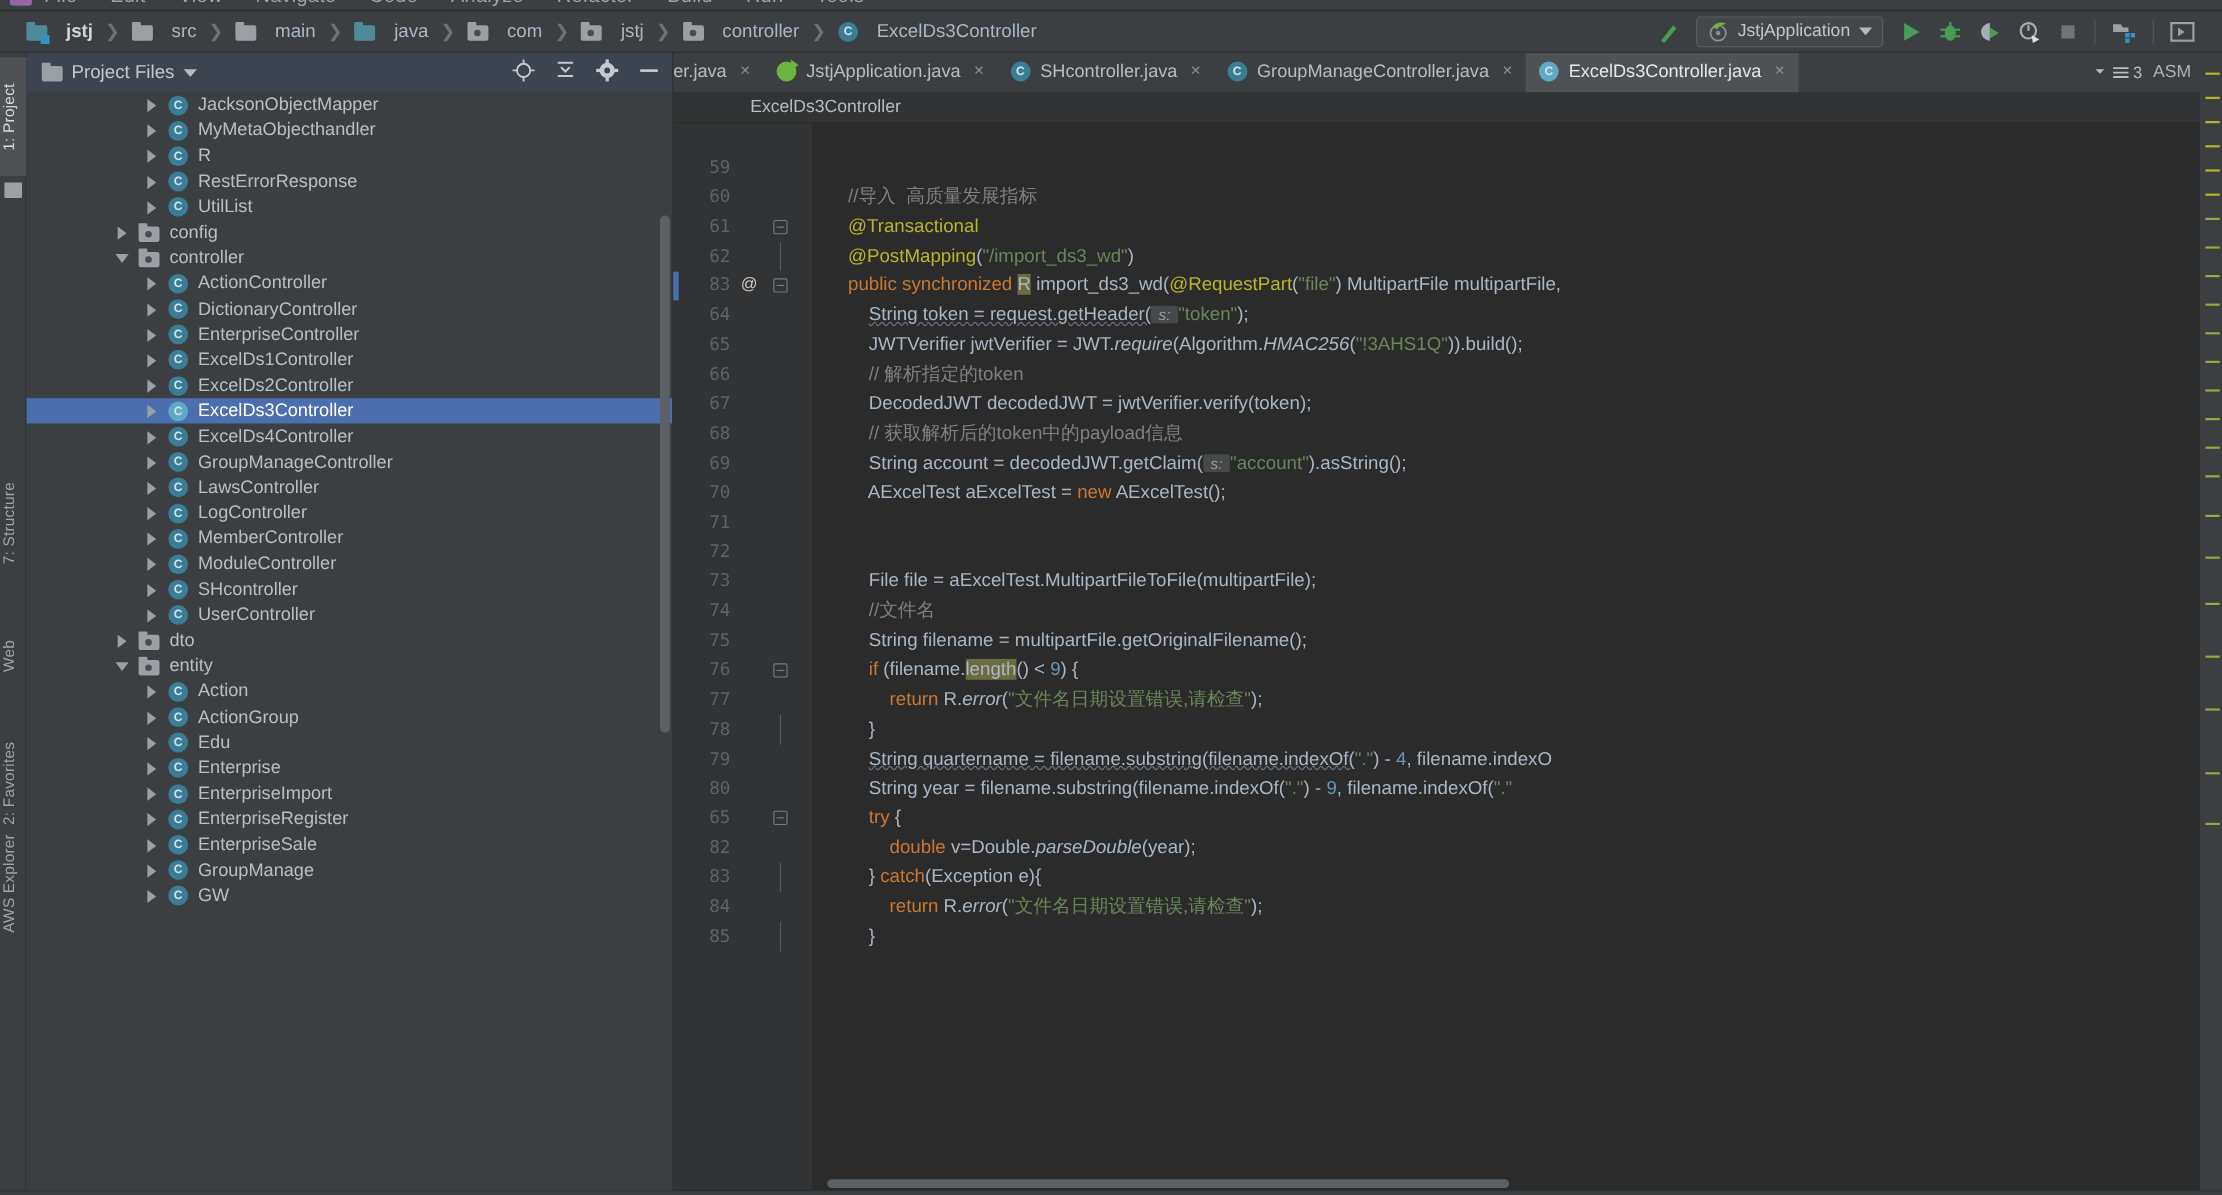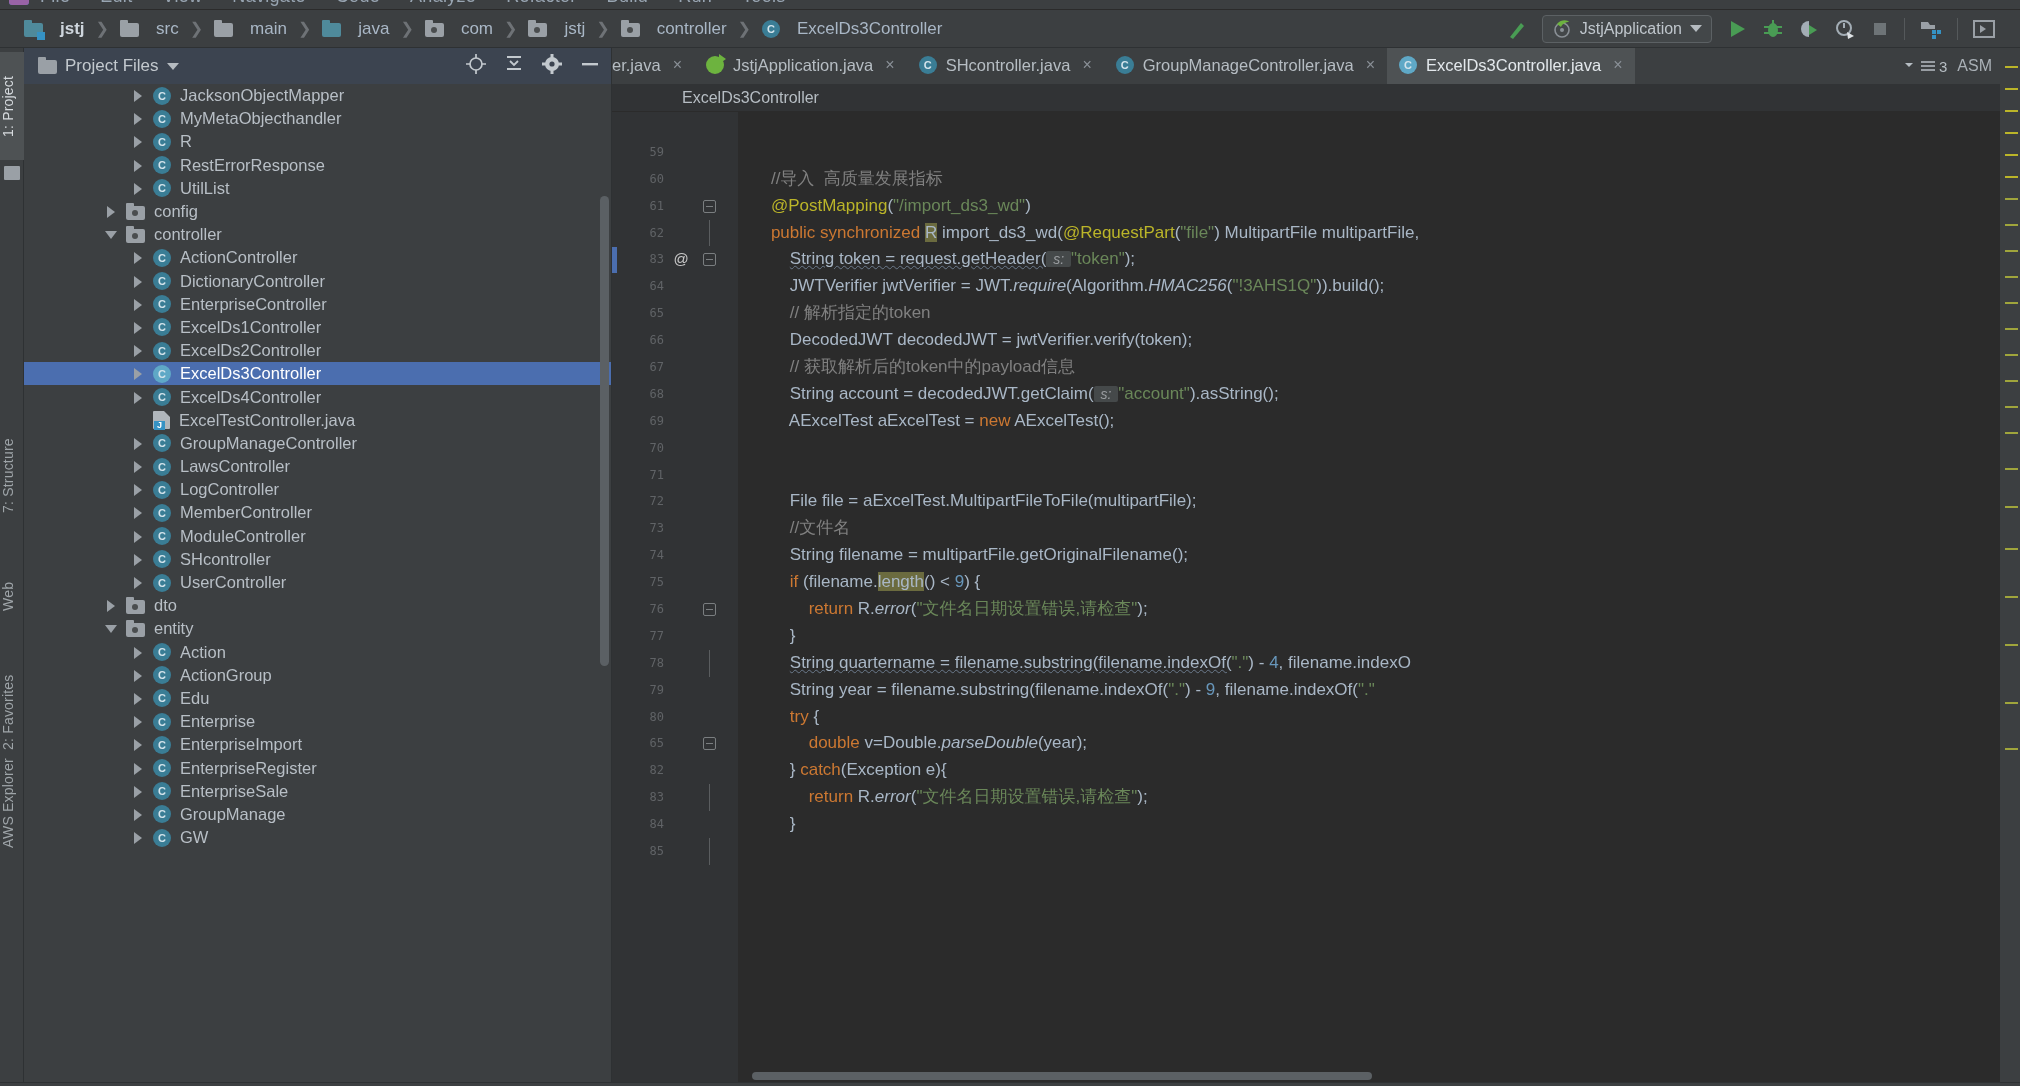--- a/index.html
+++ b/index.html
@@ -190,21 +190,21 @@
     display: flex; flex-direction: column;
   }
   .code {
     flex: 1 1 auto; position: relative; overflow: hidden;
     font-family: "DejaVu Sans Mono", monospace; font-size: 17px;
   }
   .ln {
     height: 26.9px; line-height: 26.9px; display: flex; align-items: center;
   }
   .lnum {
-    width: 56px; text-align: right; color: #606366; font-size: 12px;
+    width: 56px; text-align: right; color: #606366; font-size: 16px;
     font-family: "DejaVu Sans Mono", monospace; padding-right: 4px;
   }
   .lmark { width: 26px; text-align: center; color: #c8c8c8; font-size: 15px; }
   .lfold { width: 30px; display: flex; justify-content: center; align-items: center; }
   .fold-ico { width: 13px; height: 13px; border: 1px solid #7a7e80; border-radius: 2px; position: relative; }
   .fold-ico::after { content:""; position:absolute; left:2px; top:5px; width:7px; height:1px; background:#7a7e80; }
   .fold-line { width: 1px; height: 26.9px; background: #5a5d5f; }
   .ctext {
     height: 26.9px; line-height: 26.9px; white-space: pre; padding-left: 14px;
     color: #a9b7c6; font-family: Liberation Sans, sans-serif; font-size: 17px;
@@ -519,25 +519,20 @@
               <span class="arrow closed"></span>
               <span class="ico-class sel">C</span>
               <span class="tlabel">ExcelDs3Controller</span>
             </div>
             <div class="trow" style="padding-left: 109px;">
               <span class="arrow closed"></span>
               <span class="ico-class">C</span>
               <span class="tlabel">ExcelDs4Controller</span>
             </div>
             <div class="trow" style="padding-left: 109px;">
-              <span class="arrow none"></span>
-              <span class="ico-java"></span>
-              <span class="tlabel">ExcelTestController.java</span>
-            </div>
-            <div class="trow" style="padding-left: 109px;">
               <span class="arrow closed"></span>
               <span class="ico-class">C</span>
               <span class="tlabel">GroupManageController</span>
             </div>
             <div class="trow" style="padding-left: 109px;">
               <span class="arrow closed"></span>
               <span class="ico-class">C</span>
               <span class="tlabel">LawsController</span>
             </div>
             <div class="trow" style="padding-left: 109px;">
@@ -826,20 +821,21 @@
               <span class="lfold">
                 <span class="fold-line"></span>
               </span>
             </div>
             <div class="caret-line-marker" style="top: 134.5px;"></div>
           </div>
         <div class="code" id="code">
             <div class="ctext" style="visibility: hidden;"></div>
             <div class="ctext"></div>
             <div class="ctext"><span>    </span><span class="cmt">//导入  高质量发展指标</span></div>
+            <div class="ctext"><span>    </span><span class="ann">@Transactional</span></div>
             <div class="ctext"><span>    </span><span class="ann">@PostMapping</span><span>(</span><span class="str">"/import_ds3_wd"</span><span>)</span></div>
             <div class="ctext"><span>    </span><span class="kw">public synchronized </span><span class="hl">R</span><span> import_ds3_wd(</span><span class="ann">@RequestPart</span><span>(</span><span class="str">"file"</span><span>) MultipartFile multipartFile,</span></div>
             <div class="ctext"><span>        </span><span class="wavy">String token = request.getHeader(</span><span class="hint"> s: </span><span class="str">"token"</span><span>);</span></div>
             <div class="ctext"><span>        JWTVerifier jwtVerifier = JWT.</span><span class="ital">require</span><span>(Algorithm.</span><span class="ital">HMAC256</span><span>(</span><span class="str">"!3AHS1Q"</span><span>)).build();</span></div>
             <div class="ctext"><span>        </span><span class="cmt">// 解析指定的token</span></div>
             <div class="ctext"><span>        DecodedJWT decodedJWT = jwtVerifier.verify(token);</span></div>
             <div class="ctext"><span>        </span><span class="cmt">// 获取解析后的token中的payload信息</span></div>
             <div class="ctext"><span>        String account = decodedJWT.getClaim(</span><span class="hint"> s: </span><span class="str">"account"</span><span>).asString();</span></div>
             <div class="ctext"><span>        AExcelTest aExcelTest = </span><span class="kw">new</span><span> AExcelTest();</span></div>
             <div class="ctext"></div>

